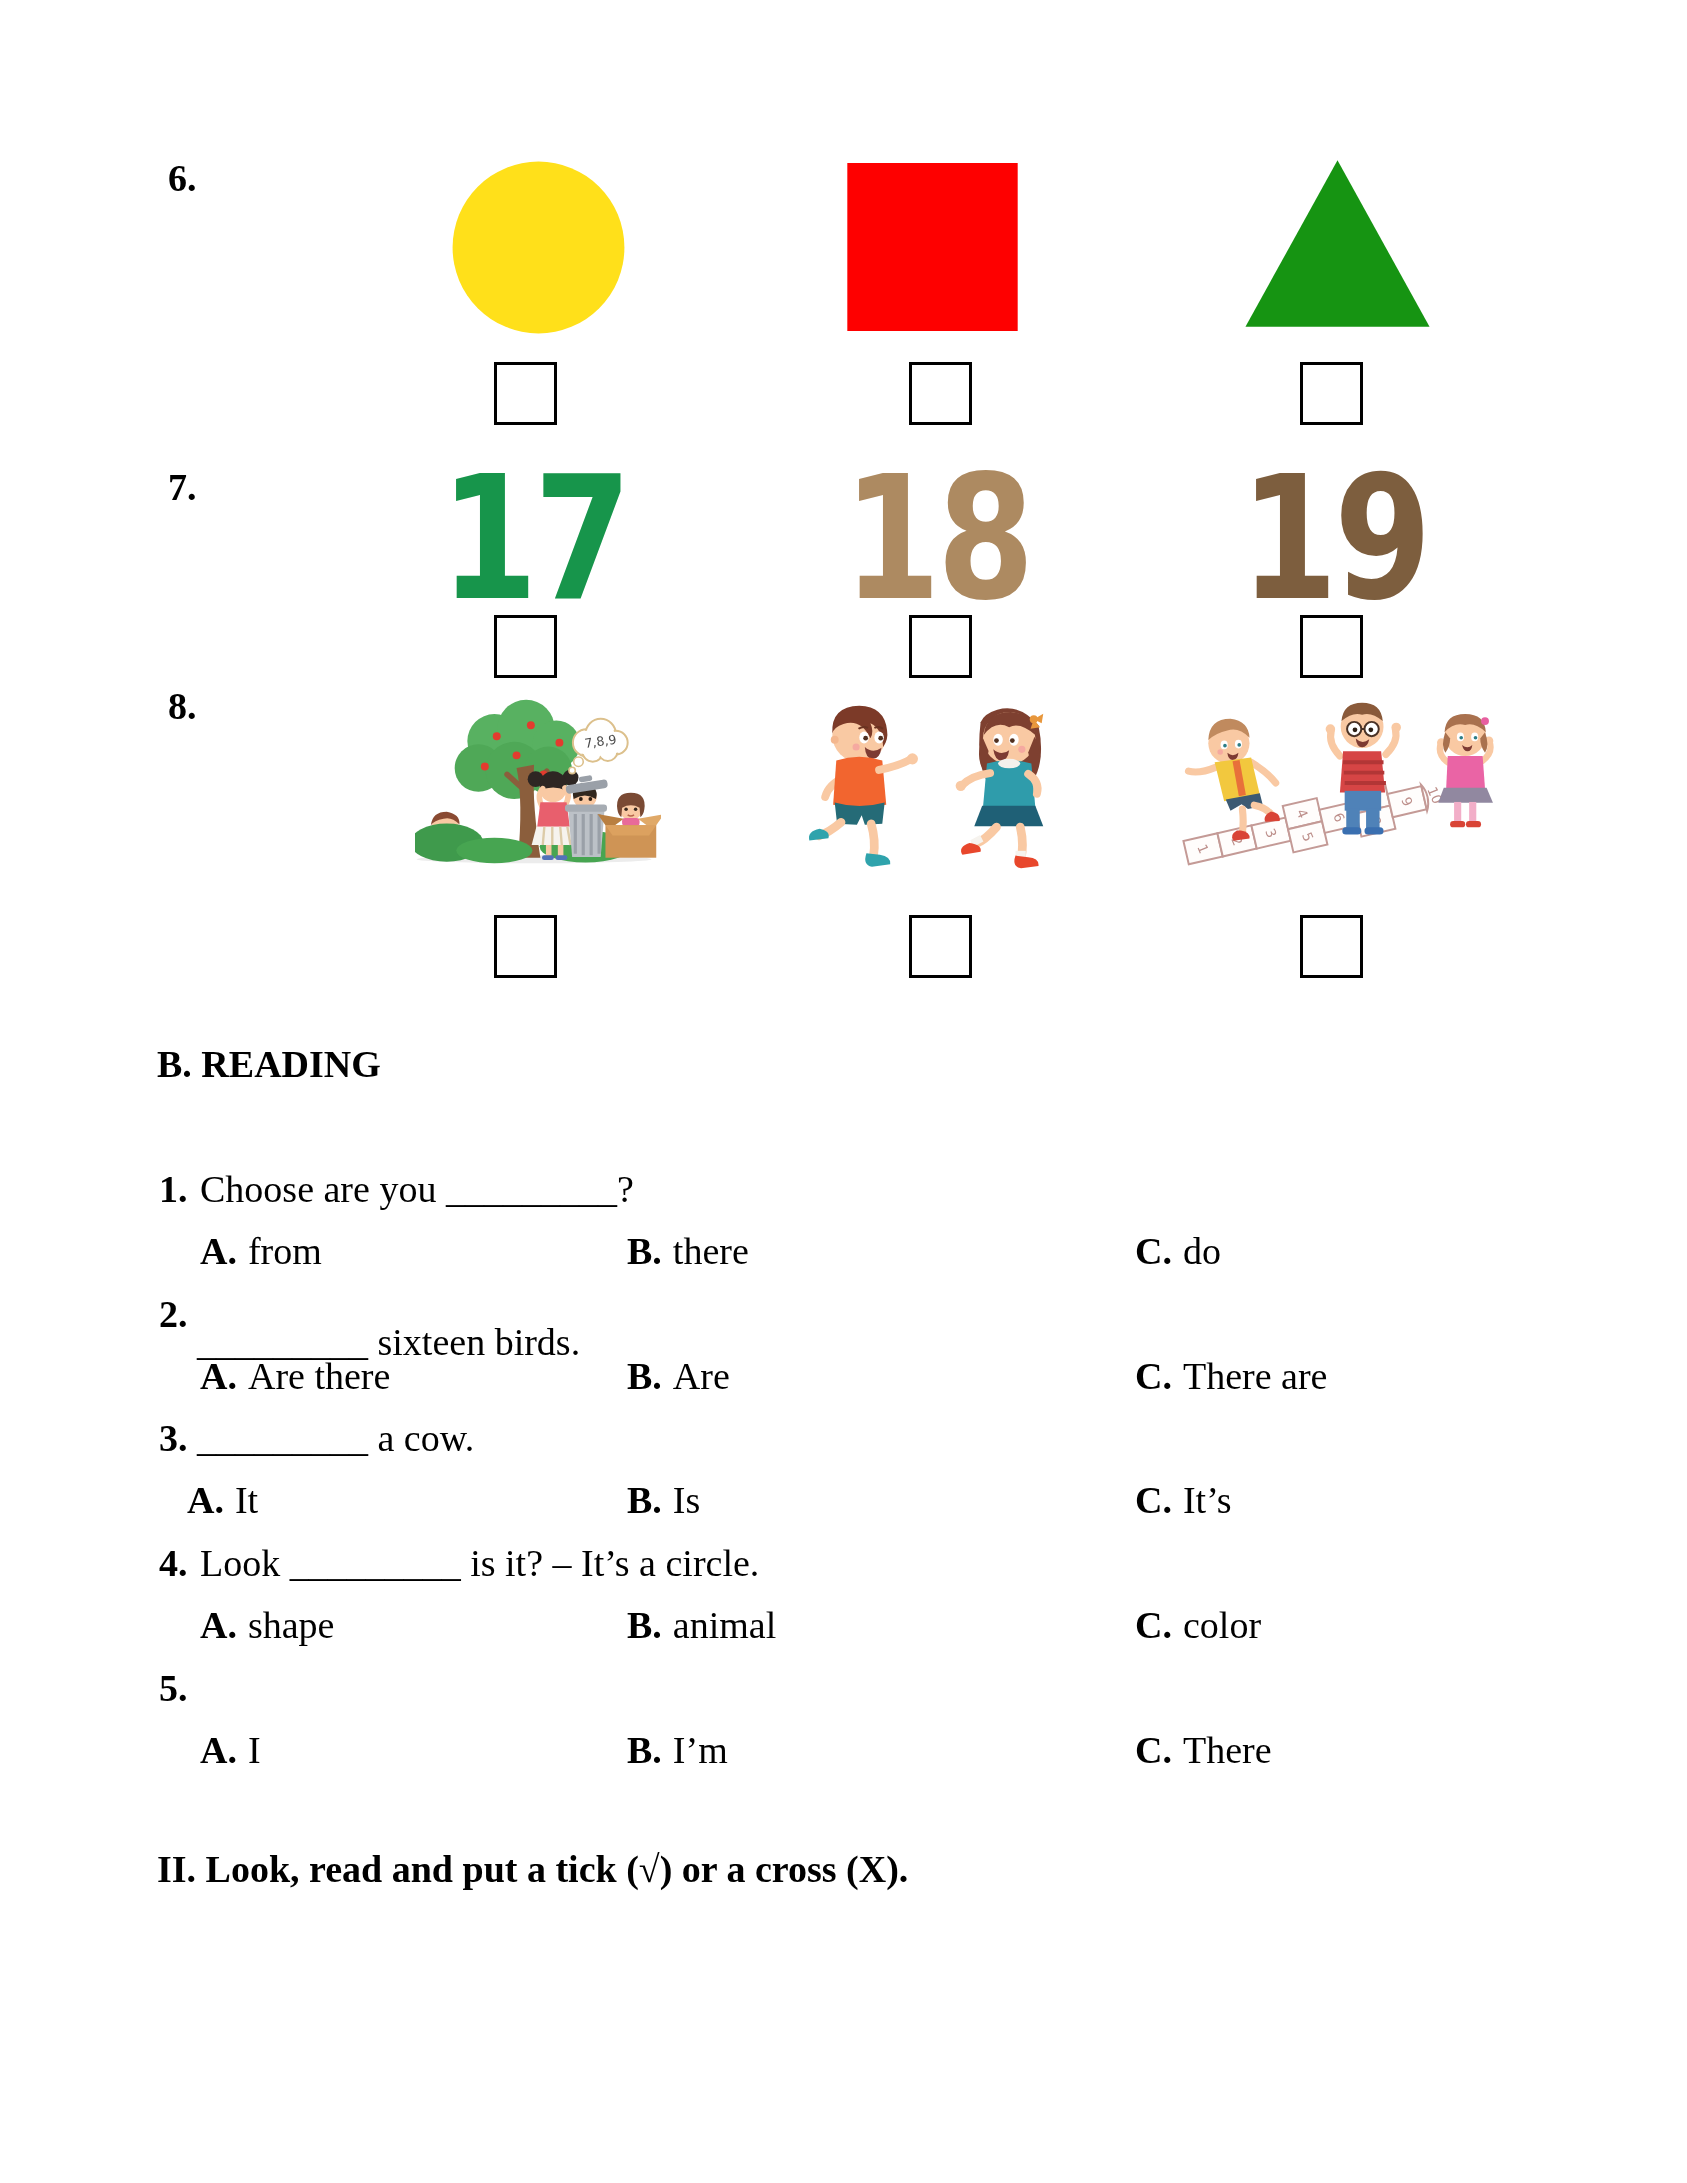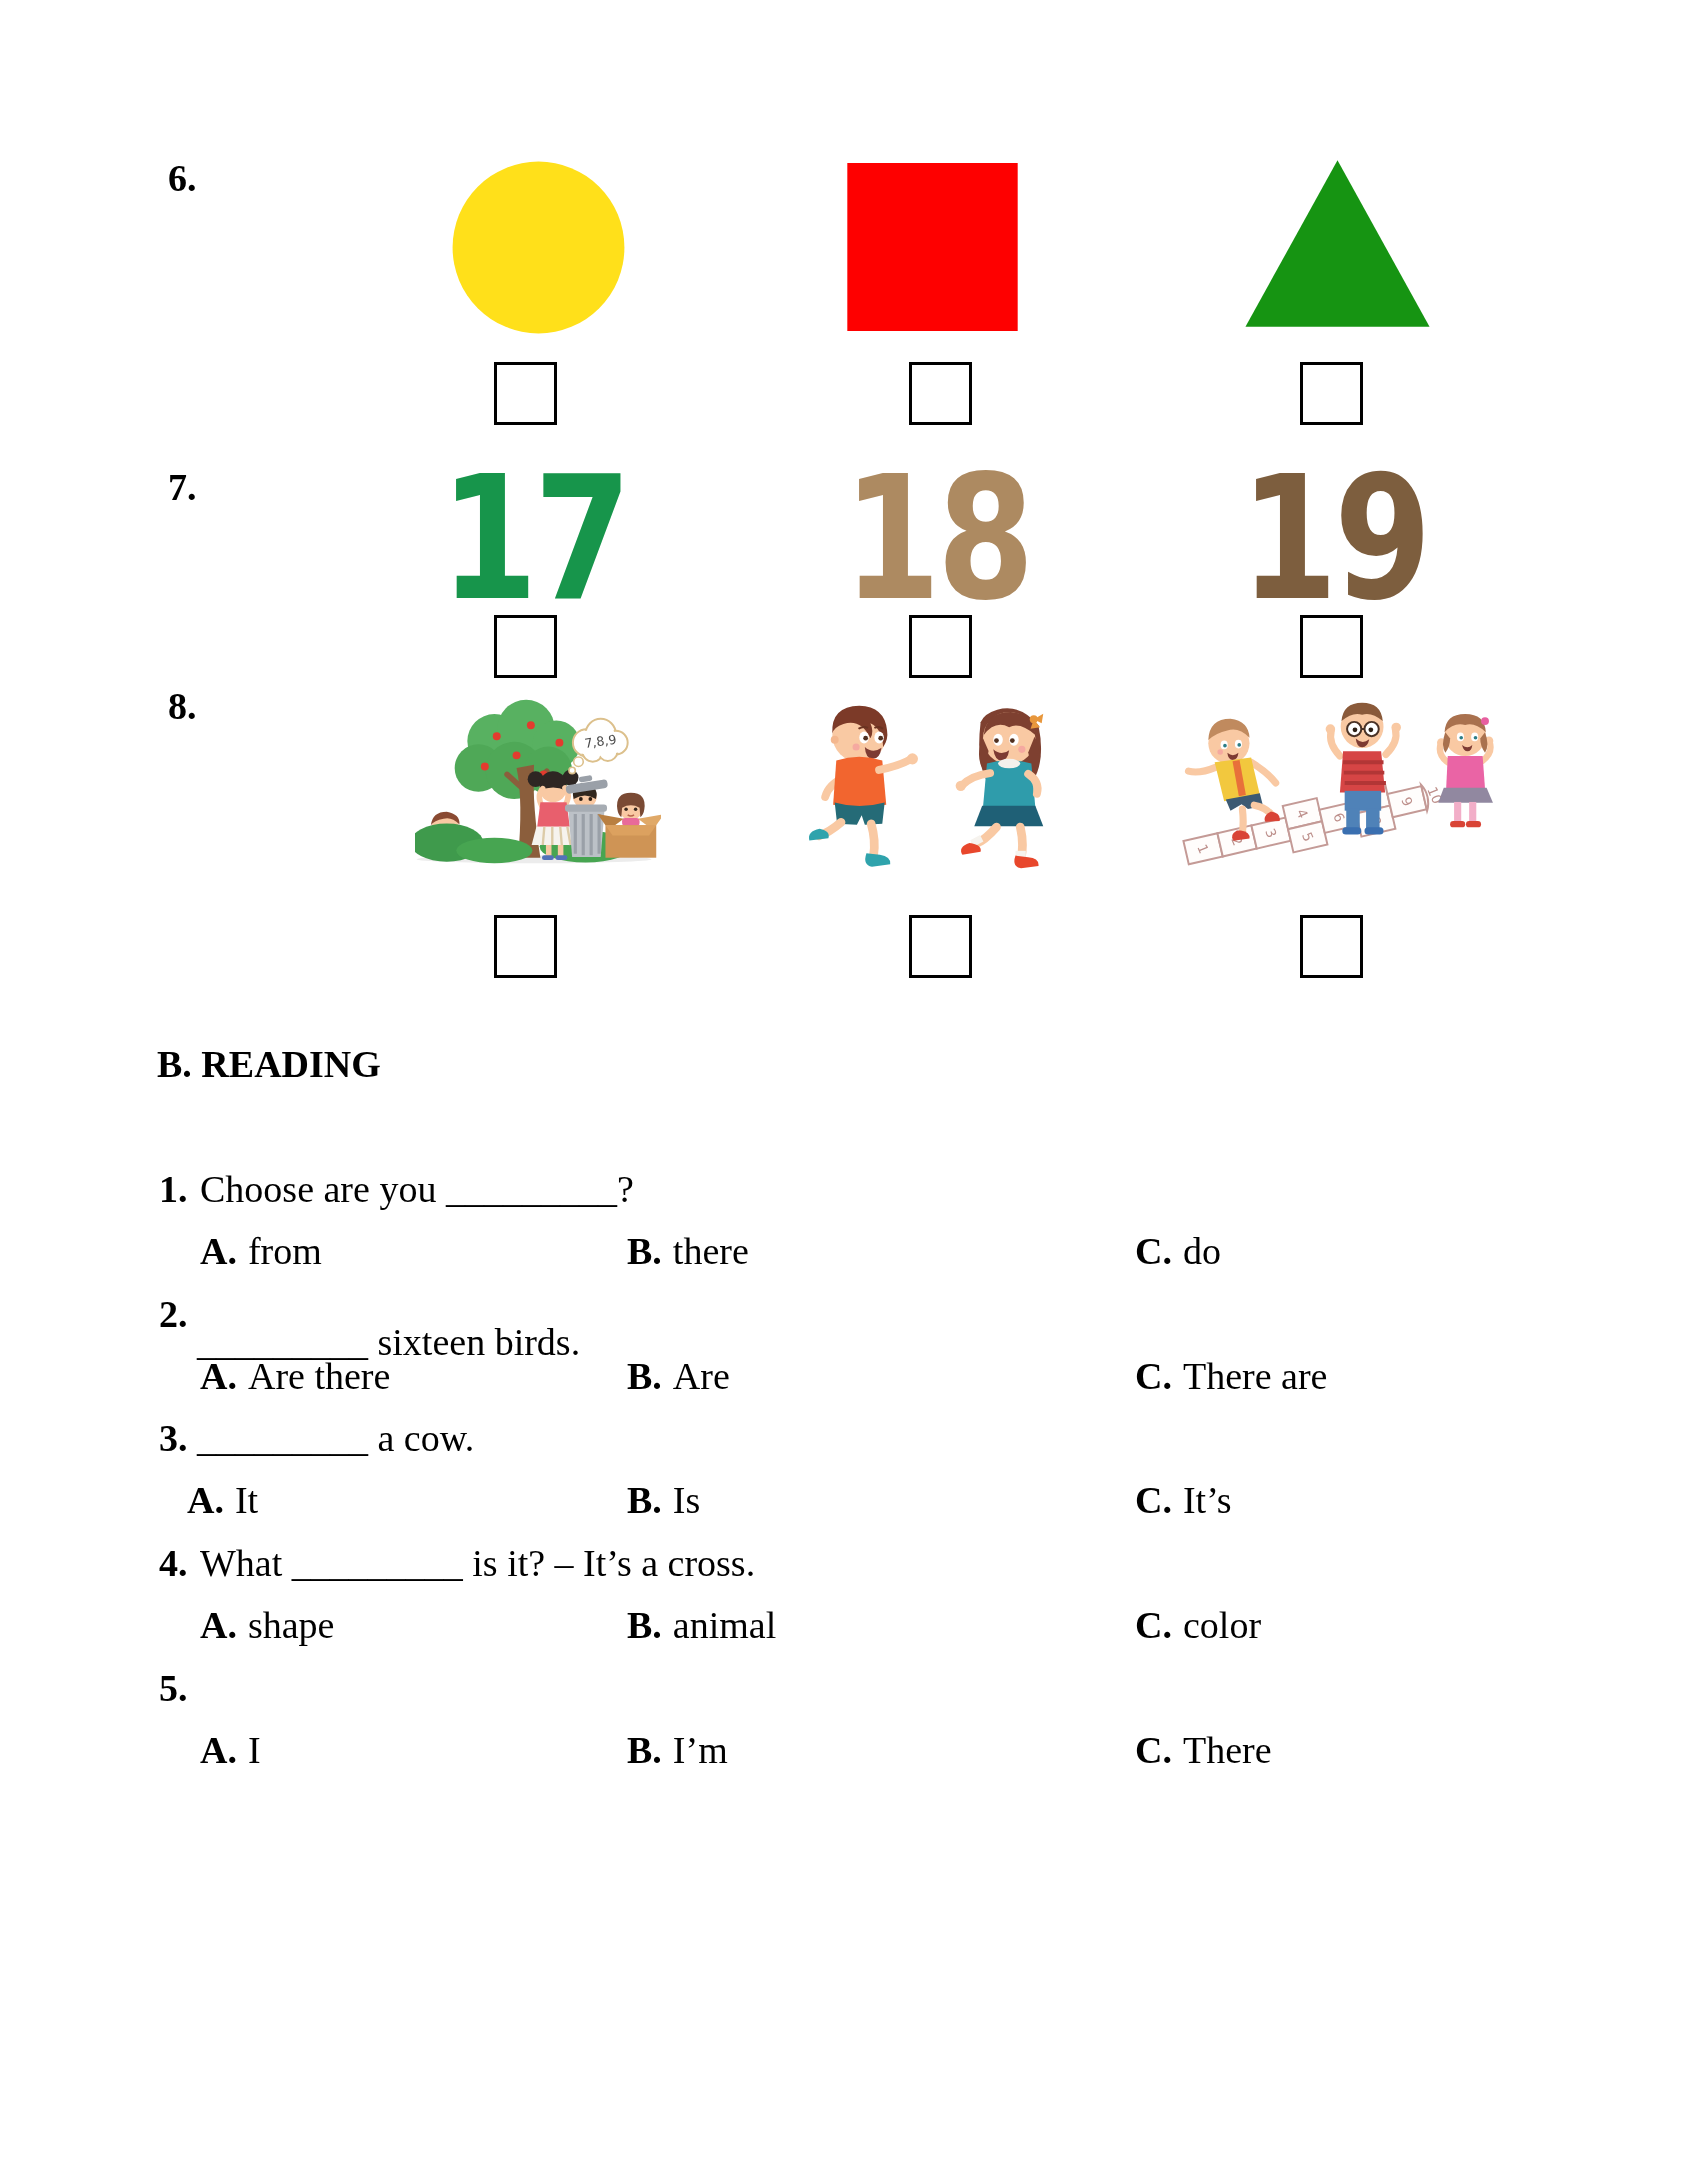--- a/index.html
+++ b/index.html
@@ -299,25 +299,26 @@
   <span class="abs line opt" style="left:627px;top:1354px"><span class="lbl">B.</span><span>Are</span></span>
   <span class="abs line opt" style="left:1135px;top:1354px"><span class="lbl">C.</span><span>There are</span></span>
 
   <span class="abs line qnum" style="left:159px;top:1416px">3.</span>
   <span class="abs line" style="left:197px;top:1416px">_________ a cow.</span>
   <span class="abs line opt" style="left:187px;top:1478px"><span class="lbl">A.</span><span>It</span></span>
   <span class="abs line opt" style="left:627px;top:1478px"><span class="lbl">B.</span><span>Is</span></span>
   <span class="abs line opt" style="left:1135px;top:1478px"><span class="lbl">C.</span><span>It’s</span></span>
 
   <span class="abs line qnum" style="left:159px;top:1541px">4.</span>
-  <span class="abs line" style="left:200px;top:1541px">What _________ is it? – It’s a cross.</span>
+  <span class="abs line" style="left:200px;top:1541px">Look _________ is it? – It’s a circle.</span>
   <span class="abs line opt" style="left:200px;top:1603px"><span class="lbl">A.</span><span>shape</span></span>
   <span class="abs line opt" style="left:627px;top:1603px"><span class="lbl">B.</span><span>animal</span></span>
   <span class="abs line opt" style="left:1135px;top:1603px"><span class="lbl">C.</span><span>color</span></span>
 
   <span class="abs line qnum" style="left:159px;top:1666px">5.</span>
   <span class="abs line opt" style="left:200px;top:1728px"><span class="lbl">A.</span><span>I</span></span>
   <span class="abs line opt" style="left:627px;top:1728px"><span class="lbl">B.</span><span>I’m</span></span>
   <span class="abs line opt" style="left:1135px;top:1728px"><span class="lbl">C.</span><span>There</span></span>
 
+  <div class="abs line bold" style="left:157px;top:1847px">II. Look, read and put a tick (√) or a cross (X).</div>
 
 </div>
 
 
 </body></html>

